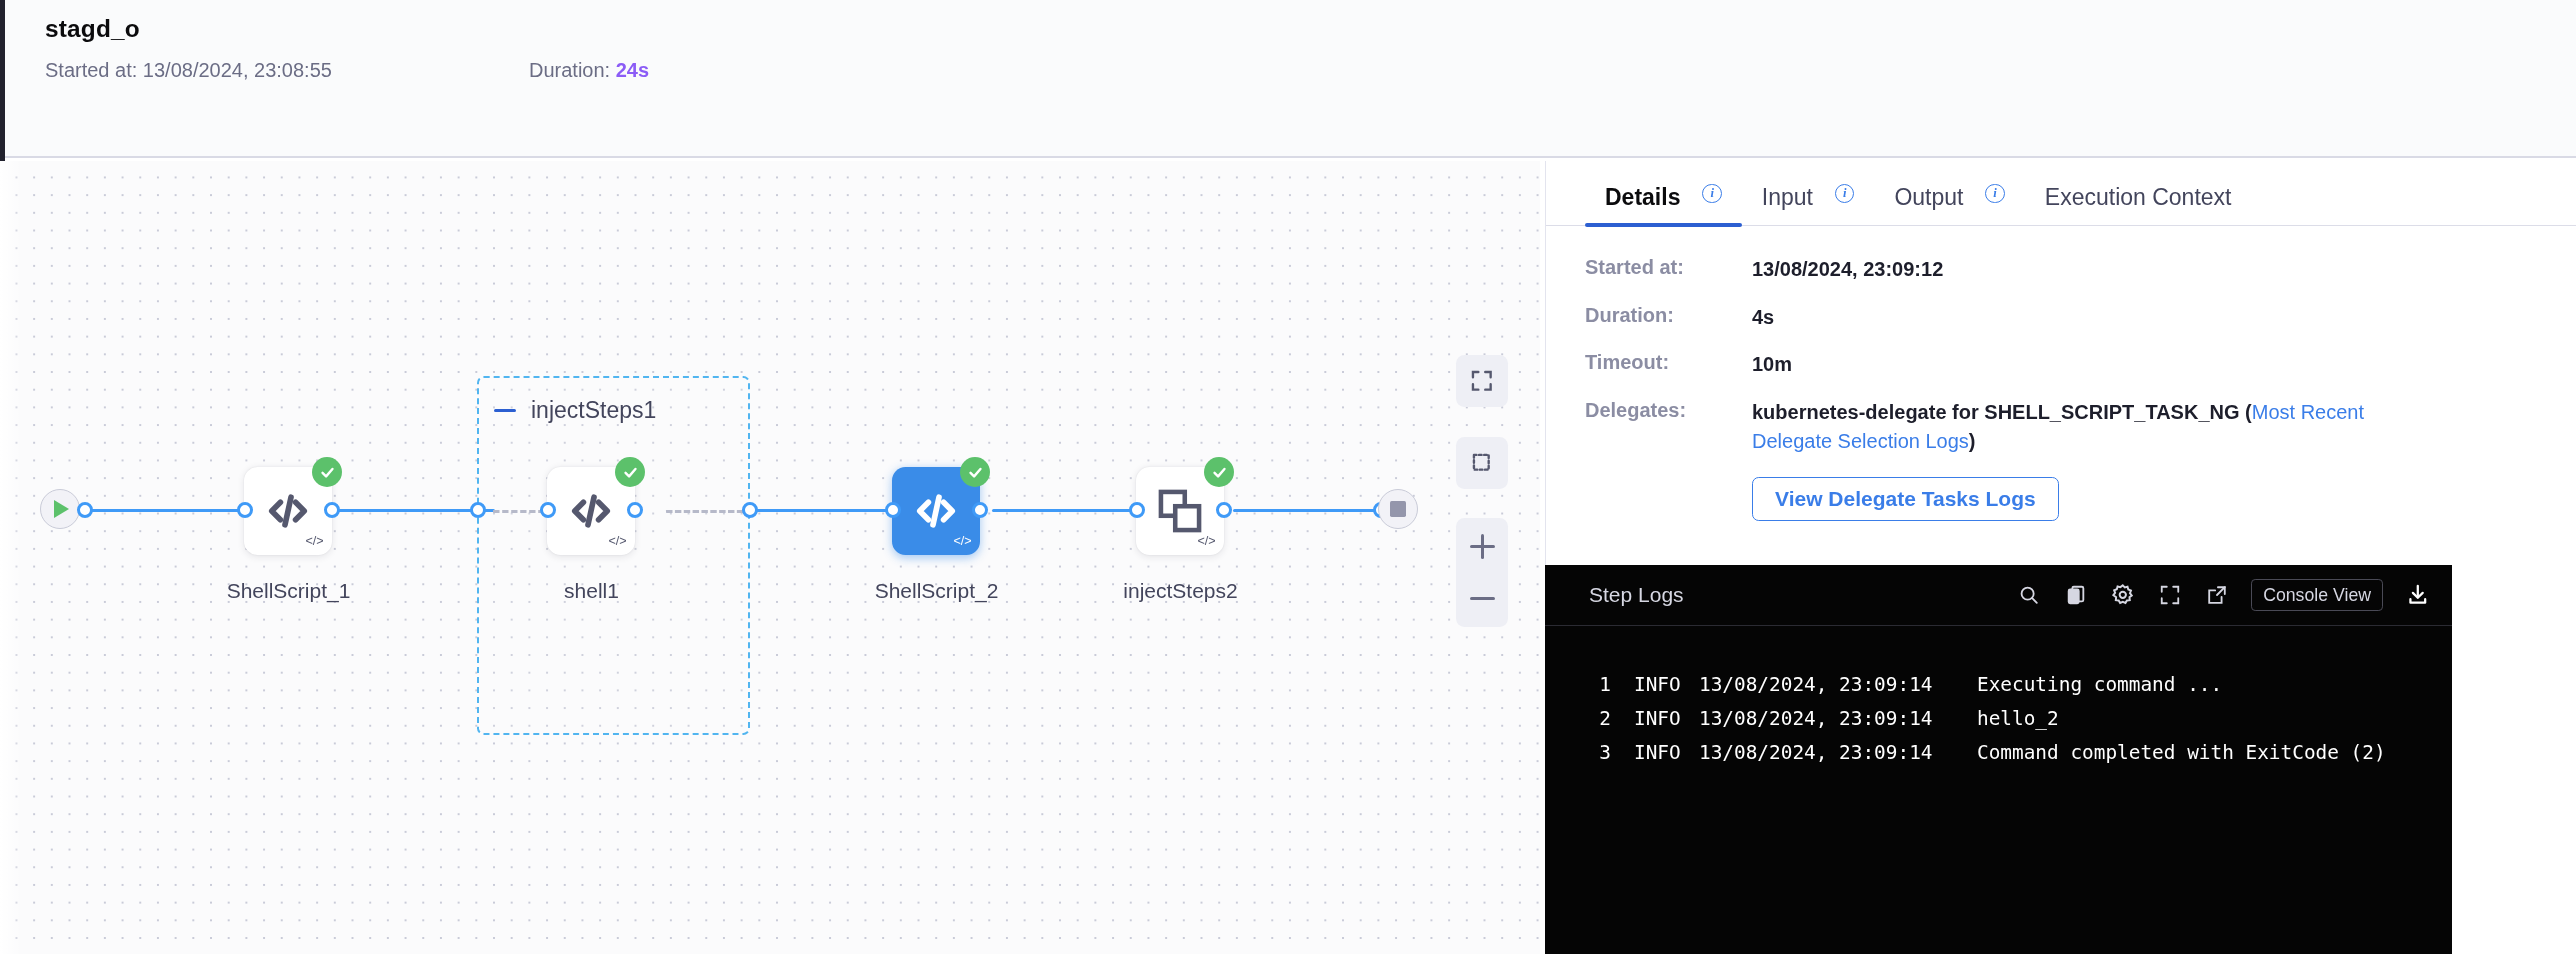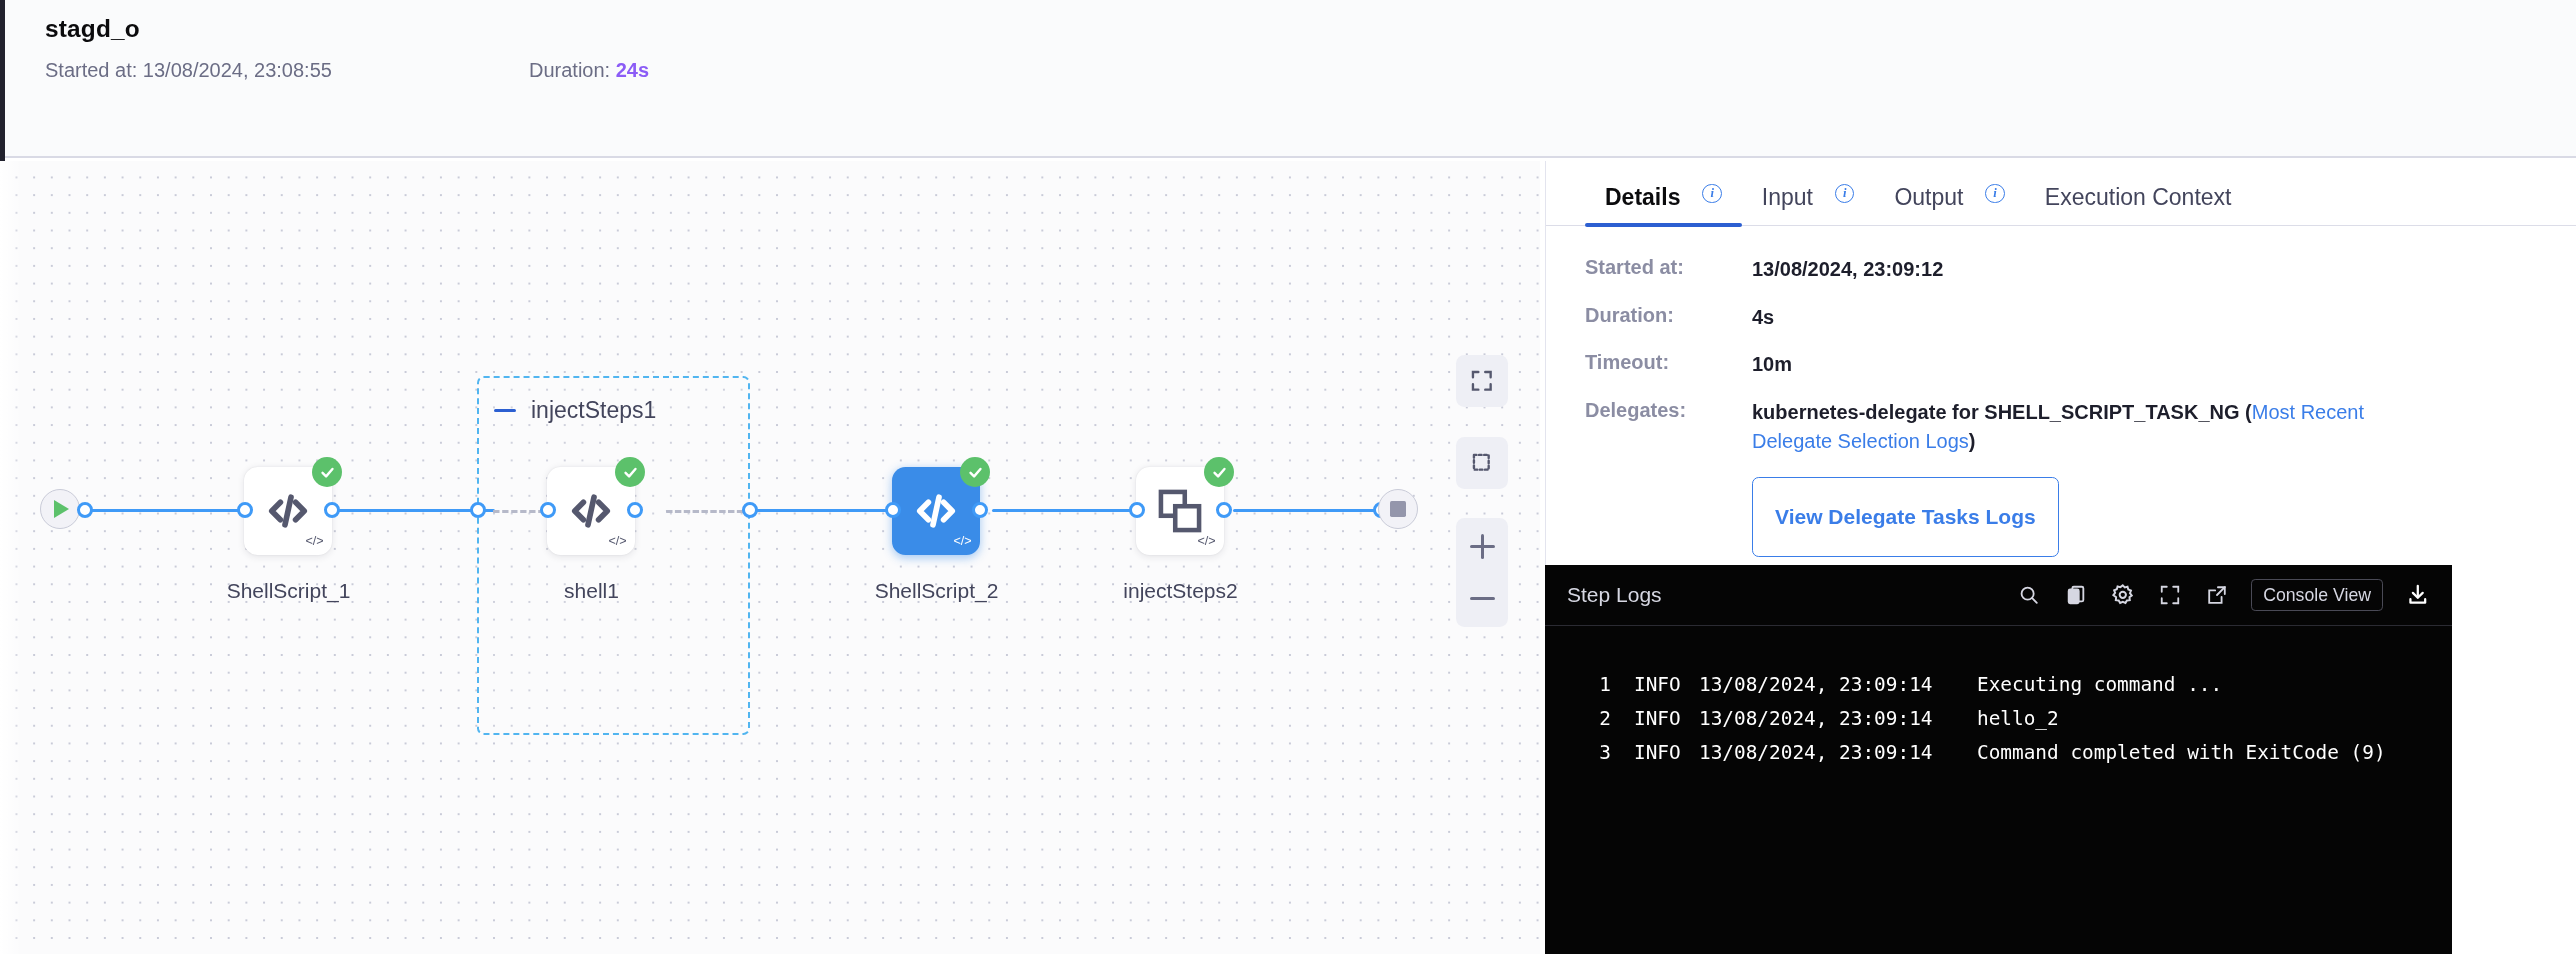--- a/index.html
+++ b/index.html
@@ -160,33 +160,33 @@
     width: 167px; flex: none; font-size: 20px; color: #8b8da3; font-weight: 600;
     line-height: 1.25;
   }
   .dvalue {
     font-size: 20px; color: #1d1e2b; font-weight: 700; line-height: 1.45;
     max-width: 640px;
   }
   .dvalue a { color: #3a7de8; font-weight: 400; text-decoration: none; }
   .btn-outline {
     margin-left: 167px; margin-top: 3.4px;
-    display: inline-block; padding: 27px 22px;
+    display: inline-block; padding: 9px 22px;
     border: 1.3px solid #3a7de8; border-radius: 6.7px;
     color: #3a7de8; font-size: 21px; font-weight: 700; background: #ffffff;
   }
 
   
   .logs {
     position: absolute; left: 1545px; top: 565px; width: 907px; height: 390px;
     background: #050505; color: #e9e9ef;
   }
   .logs-bar {
     height: 61px; display: flex; align-items: center;
-    padding: 0 22px 0 22px; border-bottom: 0.8px solid #2b2b33;
+    padding: 0 22px 0 44px; border-bottom: 0.8px solid #2b2b33;
   }
   .logs-title { font-size: 21px; color: #d6d7e2; flex: 1; }
   .logs-actions { display: flex; align-items: center; gap: 22px; }
   .lg-ico { width: 25px; height: 25px; display: flex; align-items: center; justify-content: center; }
   .console-btn {
     border: 0.8px solid #4a4a56; border-radius: 4.2px; padding: 4.2px 11px;
     font-size: 17.7px; color: #d6d7e2; white-space: nowrap;
   }
   .log-lines {
     padding: 42px 0 0 0;
@@ -440,19 +440,19 @@
       <div class="log-line">
         <span class="ln-no">2</span>
         <span class="ln-lv">INFO</span>
         <span class="ln-ts">13/08/2024, 23:09:14</span>
         <span class="ln-msg">hello_2</span>
       </div>
       <div class="log-line">
         <span class="ln-no">3</span>
         <span class="ln-lv">INFO</span>
         <span class="ln-ts">13/08/2024, 23:09:14</span>
-        <span class="ln-msg">Command completed with ExitCode (9)</span>
+        <span class="ln-msg">Command completed with ExitCode (2)</span>
       </div>
     </div>
   </div>
 
 </div>
 
 
 </body></html>

